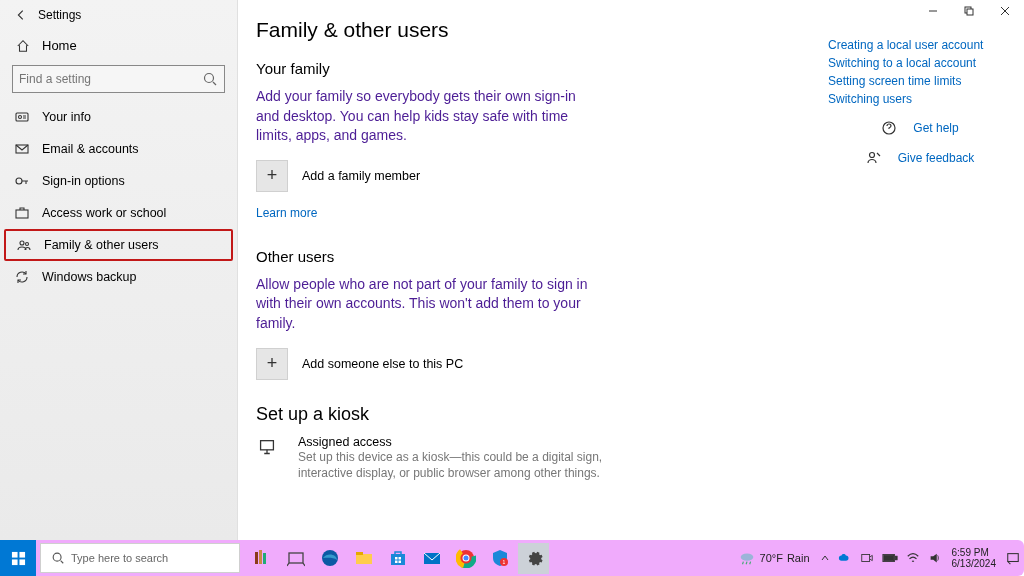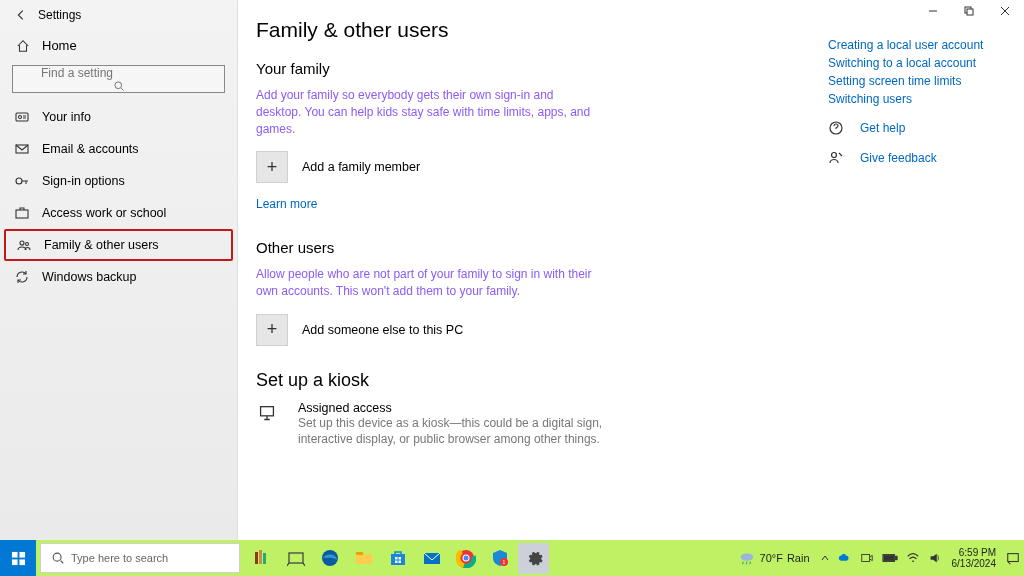--- a/index.html
+++ b/index.html
@@ -3,58 +3,58 @@
 <meta charset="utf-8">
 <style>
   * { box-sizing: border-box; margin: 0; padding: 0; font-family: "Segoe UI", Arial, sans-serif; }
   html, body { width: 1024px; height: 576px; overflow: hidden; background: #fff; }
   .app { display: flex; flex-direction: column; width: 1024px; height: 576px; }
   .window { display: flex; height: 540px; }
   .sidebar { width: 238px; background: linear-gradient(#f3f3f3,#eaeaea); border-right:1px solid #e0e0e0; display:flex; flex-direction:column; }
   .sb-header { display:flex; align-items:center; gap:8px; padding:6px 12px 4px; font-size:12px; }
   .sb-header .back { width:18px; height:18px; display:flex; align-items:center; justify-content:center; cursor:pointer; }
   .sb-home { display:flex; align-items:center; gap:12px; padding:10px 16px 6px; font-size:13px; cursor:pointer; }
-  .sb-search { margin:6px 12px 8px; border:1px solid #888; height:28px; display:flex; align-items:center; padding:0 6px; background:#f6f6f6;flex-direction:column; }
+  .sb-search { margin:6px 12px 8px; border:1px solid #888; height:28px; display:flex; align-items:center; padding:0 6px; background:#f6f6f6; }
   .sb-search input { flex:1; border:none; background:transparent; font-size:12px; outline:none; }
   .sb-search .mag { width:16px; height:16px; color:#666; }
   .sb-section-title { padding:4px 14px 10px; font-size:12px; font-weight:600; }
   .sb-nav { display:flex; flex-direction:column; }
   .sb-item { display:flex; align-items:center; gap:12px; padding:8px 14px; font-size:12.5px; cursor:pointer; }
   .sb-item .ic { width:16px; height:16px; display:flex; align-items:center; justify-content:center; color:#333; }
   .sb-item.sel { border:2px solid #c21818; border-radius:2px; margin:0 4px; padding:6px 10px; }
   .main { flex:1; display:flex; overflow:auto; }
   .content { flex:1; padding:18px 46px 20px 18px; }
   .page-title { font-size:21px; font-weight:400; margin-bottom:18px; }
   .sec-title { font-size:15px; font-weight:400; margin:8px 0 10px; }
-  .sec-desc { font-size:12px; color:#8b5cf6; max-width:340px; line-height:1.4; margin-bottom:14px; }
+  .sec-desc { font-size:14px; color:#4c1d95; max-width:340px; line-height:1.4; margin-bottom:14px; }
   .add-row { display:flex; align-items:center; gap:14px; margin-bottom:10px; }
   .plus-box { width:32px; height:32px; background:#e6e6e6; border:1px solid #d0d0d0; display:flex; align-items:center; justify-content:center; font-size:18px; color:#333; cursor:pointer; }
   .add-label { font-size:12.5px; }
   .link { color:#0067c0; font-size:12px; cursor:pointer; margin:4px 0 20px; display:inline-block; }
   .kiosk-row { display:flex; gap:20px; align-items:flex-start; margin-top:8px; }
   .kiosk-ic { width:22px; height:22px; margin-top:2px; }
   .kiosk-sub { color:#777; font-size:12px; line-height:1.35; max-width:320px; }
   .right-panel { width:200px; padding:34px 12px 0 4px; font-size:12px; }
   .rp-title { font-size:12.5px; margin-bottom:12px; }
   .rp-link { display:block; color:#0067c0; margin:4px 0; cursor:pointer; }
-  .rp-action { display:flex; align-items:center; gap:16px; margin-top:14px; color:#0067c0; cursor:pointer; }
+  .rp-action { display:flex; align-items:center; gap:16px; margin-top:14px; color:#0067c0; cursor:pointer;justify-content:center; }
   .rp-action .ric { width:16px; height:16px; color:#333; }
   .win-ctrls { position:absolute; top:4px; right:12px; display:flex; gap:22px; }
   .win-ctrls div { width:14px; height:14px; display:flex; align-items:center; justify-content:center; cursor:pointer; font-size:12px; color:#333; }
-  .taskbar { height:36px; background:#bef264; display:flex; align-items:center; font-size:11px; color:#222; }
+  .taskbar { height:36px; background:#f0abfc; display:flex; align-items:center; font-size:11px; color:#222;border-radius:6px; }
   .start { width:36px; height:36px; background:#0078d4; display:flex; align-items:center; justify-content:center; }
   .start svg { fill:#fff; }
   .tb-search { display:flex; align-items:center; gap:6px; background:#fff; height:30px; margin-left:4px; padding:0 10px; width:200px; border:1px solid #cfcfcf; }
   .tb-search svg { width:14px; height:14px; color:#555; }
   .tb-icons { display:flex; align-items:center; gap:3px; margin-left:6px; }
   .tb-icons .ti { width:31px; height:31px; display:flex; align-items:center; justify-content:center; cursor:pointer; }
   .tb-right { margin-left:auto; display:flex; align-items:center; gap:10px; padding-right:4px; }
   .weather { display:flex; align-items:center; gap:4px; }
   .tray { display:flex; align-items:center; gap:8px; }
-  .clock { text-align:right; font-size:10px; line-height:1.1; }
+  .clock { text-align:left; font-size:10px; line-height:1.1; }
 </style>
 </head>
 <body>
 
 <div class="app">
   <div class="window">
 
     <div class="sidebar">
       <div class="sb-header">
         <div class="back">

